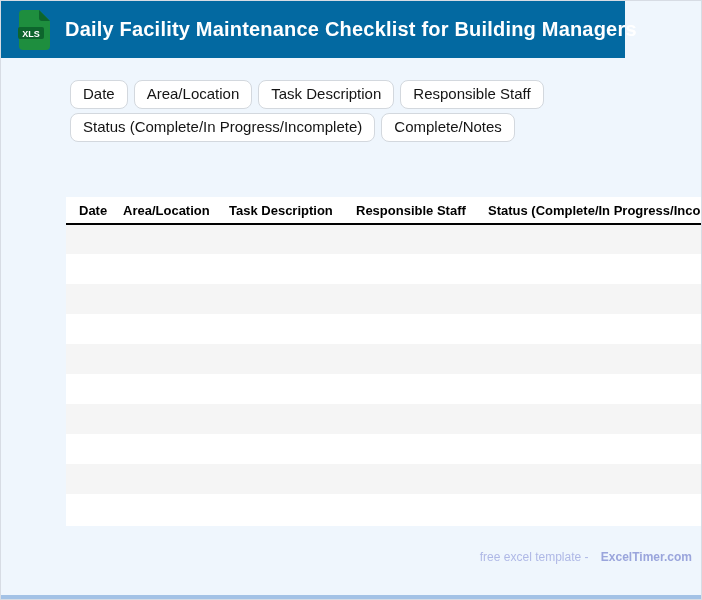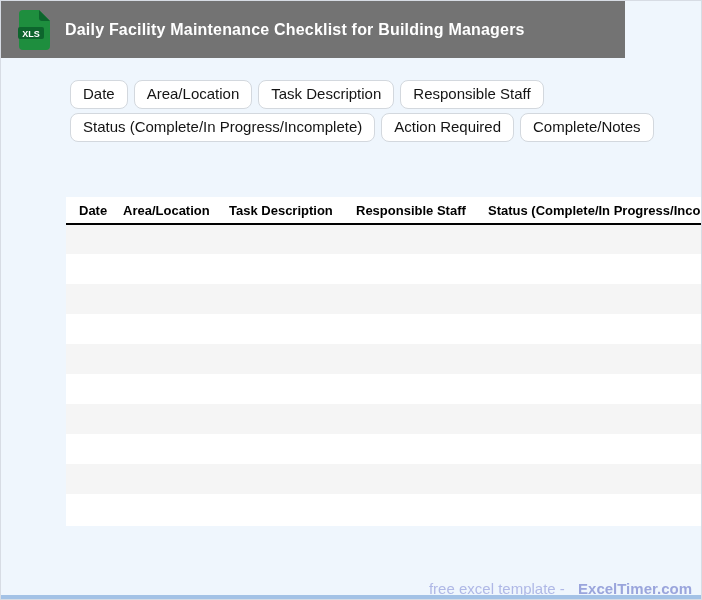--- a/index.html
+++ b/index.html
@@ -15,30 +15,30 @@
     background: #EFF6FD;
     border: 1px solid #D7DCE4;
     overflow: hidden;
   }
   
   .header {
     position: absolute;
     top: 0; left: 0;
     width: 624px;
     height: 57px;
-    background: #737373;
+    background: #0369a1;
     display: flex;
     align-items: center;
     padding-left: 17px;
   }
   .xls-icon { width: 32px; height: 40px; flex: 0 0 auto; }
   .header-title {
     margin-left: 15px;
     color: #ffffff;
-    font-size: 16px;
+    font-size: 20px;
     font-weight: 600;
     letter-spacing: 0.2px;
     white-space: nowrap;
   }
   
   .chips {
     position: absolute;
     top: 79px;
     left: 69px;
     width: 600px;
@@ -89,23 +89,23 @@
   table.sheet th:nth-child(2) { width: 106px; }
   table.sheet th:nth-child(3) { width: 127px; }
   table.sheet th:nth-child(4) { width: 132px; }
   table.sheet th:nth-child(5) { width: 290px; }
   table.sheet td { height: 30px; }
   table.sheet tbody tr:nth-child(odd)  { background: #F5F5F5; }
   table.sheet tbody tr:nth-child(even) { background: #FFFFFF; }
   
   .footer {
     position: absolute;
-    top: 579px;
+    top: 549px;
     right: 9px;
-    font-size: 15px;
+    font-size: 12px;
     white-space: nowrap;
   }
   .footer-text { color: #AFB8E6; font-weight: 400; }
   .footer-brand { color: #9AA5DC; font-weight: 700; margin-left: 9px; text-decoration: none; cursor: pointer; }
   
   .bottom-strip {
     position: absolute;
     left: 0; bottom: 0;
     width: 100%;
     height: 4px;
@@ -126,21 +126,20 @@
     </svg>
     <div class="header-title">Daily Facility Maintenance Checklist for Building Managers</div>
   </div>
 
   <div class="chips">
       <button class="chip">Date</button>
       <button class="chip">Area/Location</button>
       <button class="chip">Task Description</button>
       <button class="chip">Responsible Staff</button>
       <button class="chip">Status (Complete/In Progress/Incomplete)</button>
-      <button class="chip">Action Required</button>
       <button class="chip">Complete/Notes</button>
     </div>
 
   <div class="table-wrap">
     <table class="sheet">
       <thead>
         <tr>
             <th>Date</th>
             <th>Area/Location</th>
             <th>Task Description</th>

